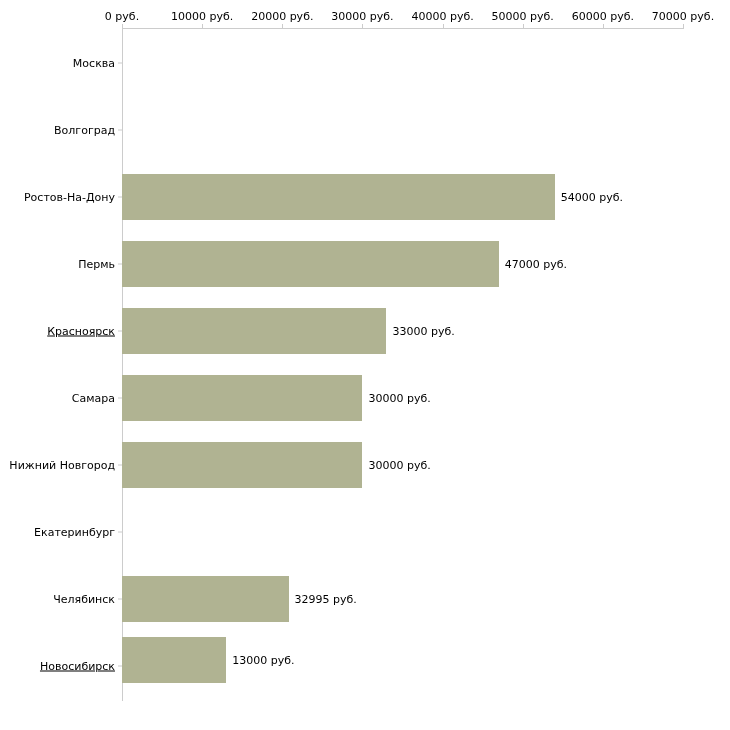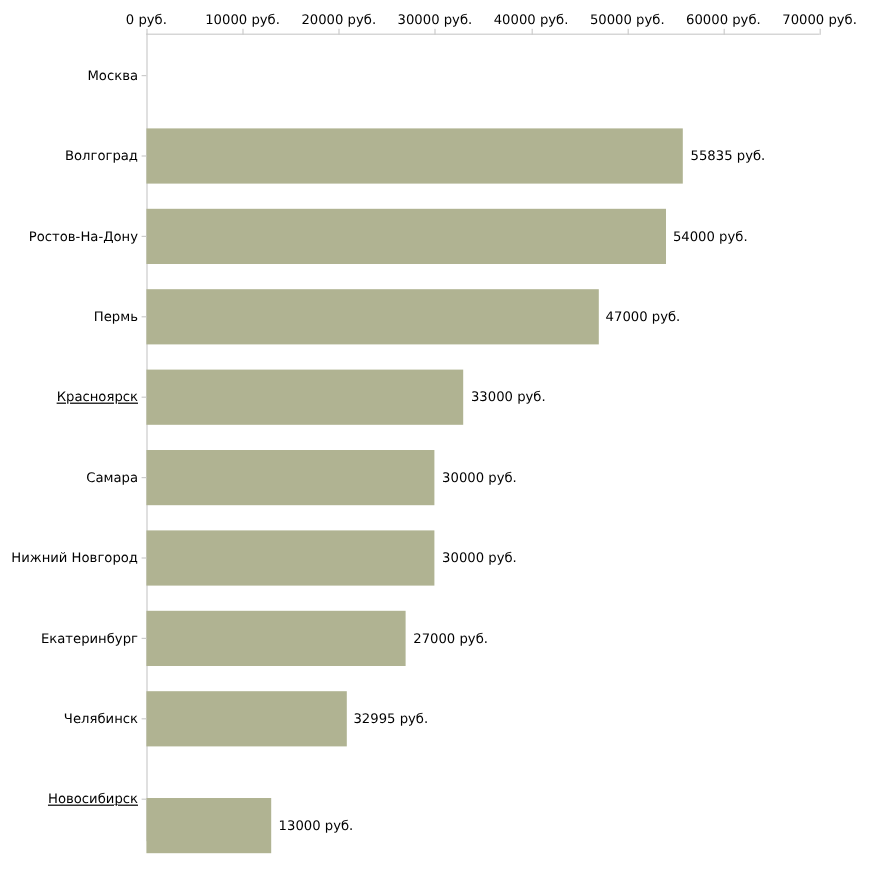--- a/index.html
+++ b/index.html
@@ -135,53 +135,45 @@
       <div class="cat-label" style="top: 167.75px;">Ростов-На-Дону</div>
       <div class="cat-label" style="top: 234.85px;">Пермь</div>
       <div class="cat-label" style="top: 301.95px; text-decoration: underline;">Красноярск</div>
       <div class="cat-label" style="top: 369.05px;">Самара</div>
       <div class="cat-label" style="top: 436.15px;">Нижний Новгород</div>
       <div class="cat-label" style="top: 503.25px;">Екатеринбург</div>
       <div class="cat-label" style="top: 570.35px;">Челябинск</div>
       <div class="cat-label" style="top: 637.45px; text-decoration: underline;">Новосибирск</div>
     </div>
   <div class="bars" id="bars">
-      <div class="bar-row" style="top: 77.65px; height: 46px;">
-        <div class="bar" style="width: 447.478px; background: rgb(176, 179, 146);"></div>
-        <div class="bar-value" style="left: 447.478px;">55835 руб.</div>
-      </div>
       <div class="bar-row" style="top: 144.75px; height: 46px;">
         <div class="bar" style="width: 432.771px; background: rgb(176, 179, 146);"></div>
         <div class="bar-value" style="left: 432.771px;">54000 руб.</div>
       </div>
       <div class="bar-row" style="top: 211.85px; height: 46px;">
         <div class="bar" style="width: 376.671px; background: rgb(176, 179, 146);"></div>
         <div class="bar-value" style="left: 376.671px; text-align: right;">47000 руб.</div>
       </div>
       <div class="bar-row" style="top: 278.95px; height: 46px;">
         <div class="bar" style="width: 264.471px; background: rgb(176, 179, 146);"></div>
         <div class="bar-value" style="left: 264.471px;">33000 руб.</div>
       </div>
       <div class="bar-row" style="top: 346.05px; height: 46px;">
         <div class="bar" style="width: 240.429px; background: rgb(176, 179, 146);"></div>
         <div class="bar-value" style="left: 240.429px;">30000 руб.</div>
       </div>
       <div class="bar-row" style="top: 413.15px; height: 46px;">
         <div class="bar" style="width: 240.429px; background: rgb(176, 179, 146);"></div>
         <div class="bar-value" style="left: 240.429px;">30000 руб.</div>
       </div>
-      <div class="bar-row" style="top: 480.25px; height: 46px;">
-        <div class="bar" style="width: 216.386px; background: rgb(176, 179, 146);"></div>
-        <div class="bar-value" style="left: 216.386px;">27000 руб.</div>
-      </div>
       <div class="bar-row" style="top: 547.35px; height: 46px;">
         <div class="bar" style="width: 166.577px; background: rgb(176, 179, 146);"></div>
         <div class="bar-value" style="left: 166.577px;">32995 руб.</div>
       </div>
-      <div class="bar-row" style="top: 636px; height: 46px; text-decoration: underline;">
+      <div class="bar-row" style="top: 608px; height: 46px; text-decoration: underline;">
         <div class="bar" style="width: 104.186px; background: rgb(176, 179, 146);"></div>
         <div class="bar-value" style="left: 104.186px;">13000 руб.</div>
       </div>
     </div>
 <div class="ytick-mark" style="top: 62.55px; background: rgb(204, 204, 204);"></div>
     <div class="ytick-mark" style="top: 129.65px; background: rgb(204, 204, 204);"></div>
     <div class="ytick-mark" style="top: 196.75px; background: rgb(204, 204, 204);"></div>
     <div class="ytick-mark" style="top: 263.85px; background: rgb(204, 204, 204);"></div>
     <div class="ytick-mark" style="top: 330.95px; background: rgb(204, 204, 204);"></div>
     <div class="ytick-mark" style="top: 398.05px; background: rgb(204, 204, 204);"></div>

